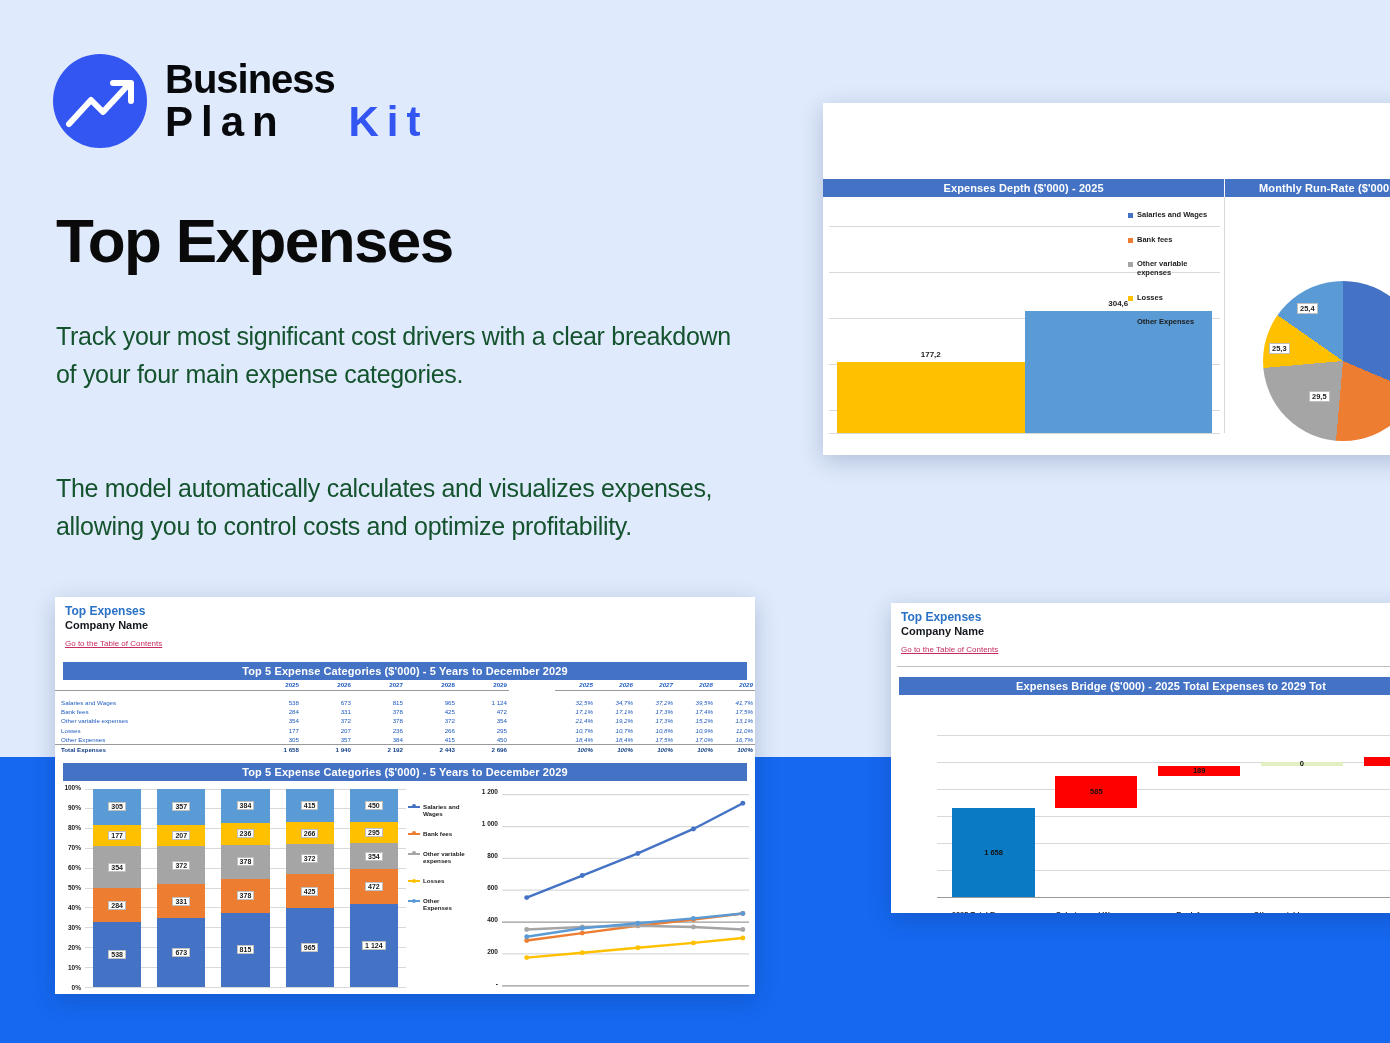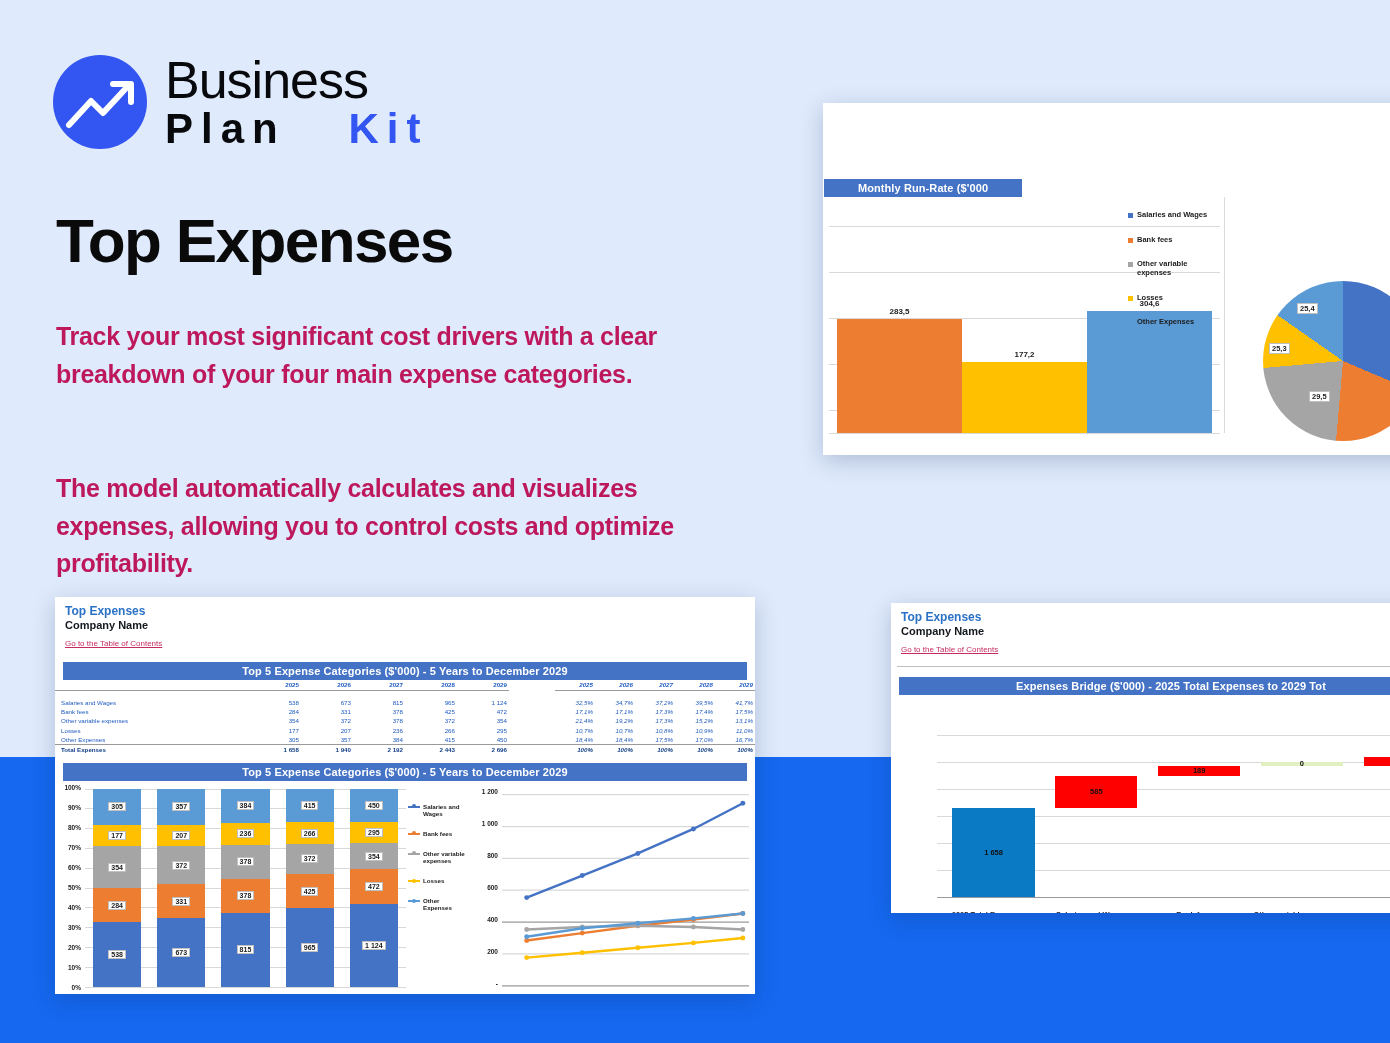--- a/index.html
+++ b/index.html
@@ -12,32 +12,32 @@
   }
   .band-bottom{
     position:absolute; left:0; top:757px; width:1390px; height:286px;
     background:#1668f0;
   }
 
   
   .logo-wrap{ position:absolute; left:53px; top:54px; display:flex; align-items:center; gap:18px;}
   .logo-mark{ width:94px; height:94px; border-radius:50%; background:#3355f2; position:relative;}
   .logo-text{ line-height:1; }
-  .logo-l1{ font-size:52px; font-weight:400; letter-spacing:-1px; color:#08090c; }
+  .logo-l1{ font-size:40px; font-weight:700; letter-spacing:-1px; color:#08090c; }
   .logo-l2{ font-size:42px; font-weight:700; letter-spacing:8px; color:#08090c; margin-top:2px;}
   .logo-l2 .kit{ color:#3355f2;margin-left:43px; }
 
   
   .headline{
     position:absolute; left:56px; top:205px; width:640px;
     font-size:62px; font-weight:700; letter-spacing:-1.6px; color:#0a0a0a;
   }
   .para{
     position:absolute; left:56px; width:680px;
-    font-size:25px; font-weight:700; line-height:1.5; color:#be185d; letter-spacing:-.3px;
+    font-size:25px; font-weight:400; line-height:1.5; color:#14532d; letter-spacing:-.3px;
   }
   .para.p1{ top:318px; }
   .para.p2{ top:470px; }
 
   
   .sheet{
     position:absolute; background:#ffffff;
     box-shadow:0 6px 22px rgba(10,35,80,.22);
     overflow:hidden;
   }
@@ -134,37 +134,34 @@
   </div>
 </div>
 
 <div class="headline">Top Expenses</div>
 <div class="para p1">Track your most significant cost drivers with a clear breakdown of your four main expense categories.</div>
 <div class="para p2">The model automatically calculates and visualizes expenses, allowing you to control costs and optimize profitability.</div>
 
 <div class="sheet" id="panel-top">
   <div class="tp-spacer"></div>
   <div style="display:flex;">
+    <div style="width:67%;" class="bluebar">Expenses Depth ($'000) - 2025</div>
     <div style="width:1px;background:#fff;"></div>
     <div style="width:33%;" class="bluebar">Monthly Run-Rate ($'000</div>
   </div>
   <div class="tp-bars">
     <div class="tp-barwrap">
       <div class="barchart">
         <div class="grid-line" style="top:10%"></div>
         <div class="grid-line" style="top:30%"></div>
         <div class="grid-line" style="top:50%"></div>
         <div class="grid-line" style="top:70%"></div>
         <div class="grid-line" style="top:90%"></div>
         <div class="grid-line" style="top:100%"></div>
         <div class="bars">
-          <div class="bar">
-            <b>283,5</b>
-            <i style="height:114px;background:#ed7d31;"></i>
-          </div>
           <div class="bar">
             <b>177,2</b>
             <i style="height:71px;background:#ffc000;"></i>
           </div>
           <div class="bar">
             <b>304,6</b>
             <i style="height:122px;background:#5b9bd5;"></i>
           </div>
         </div>
       </div>

